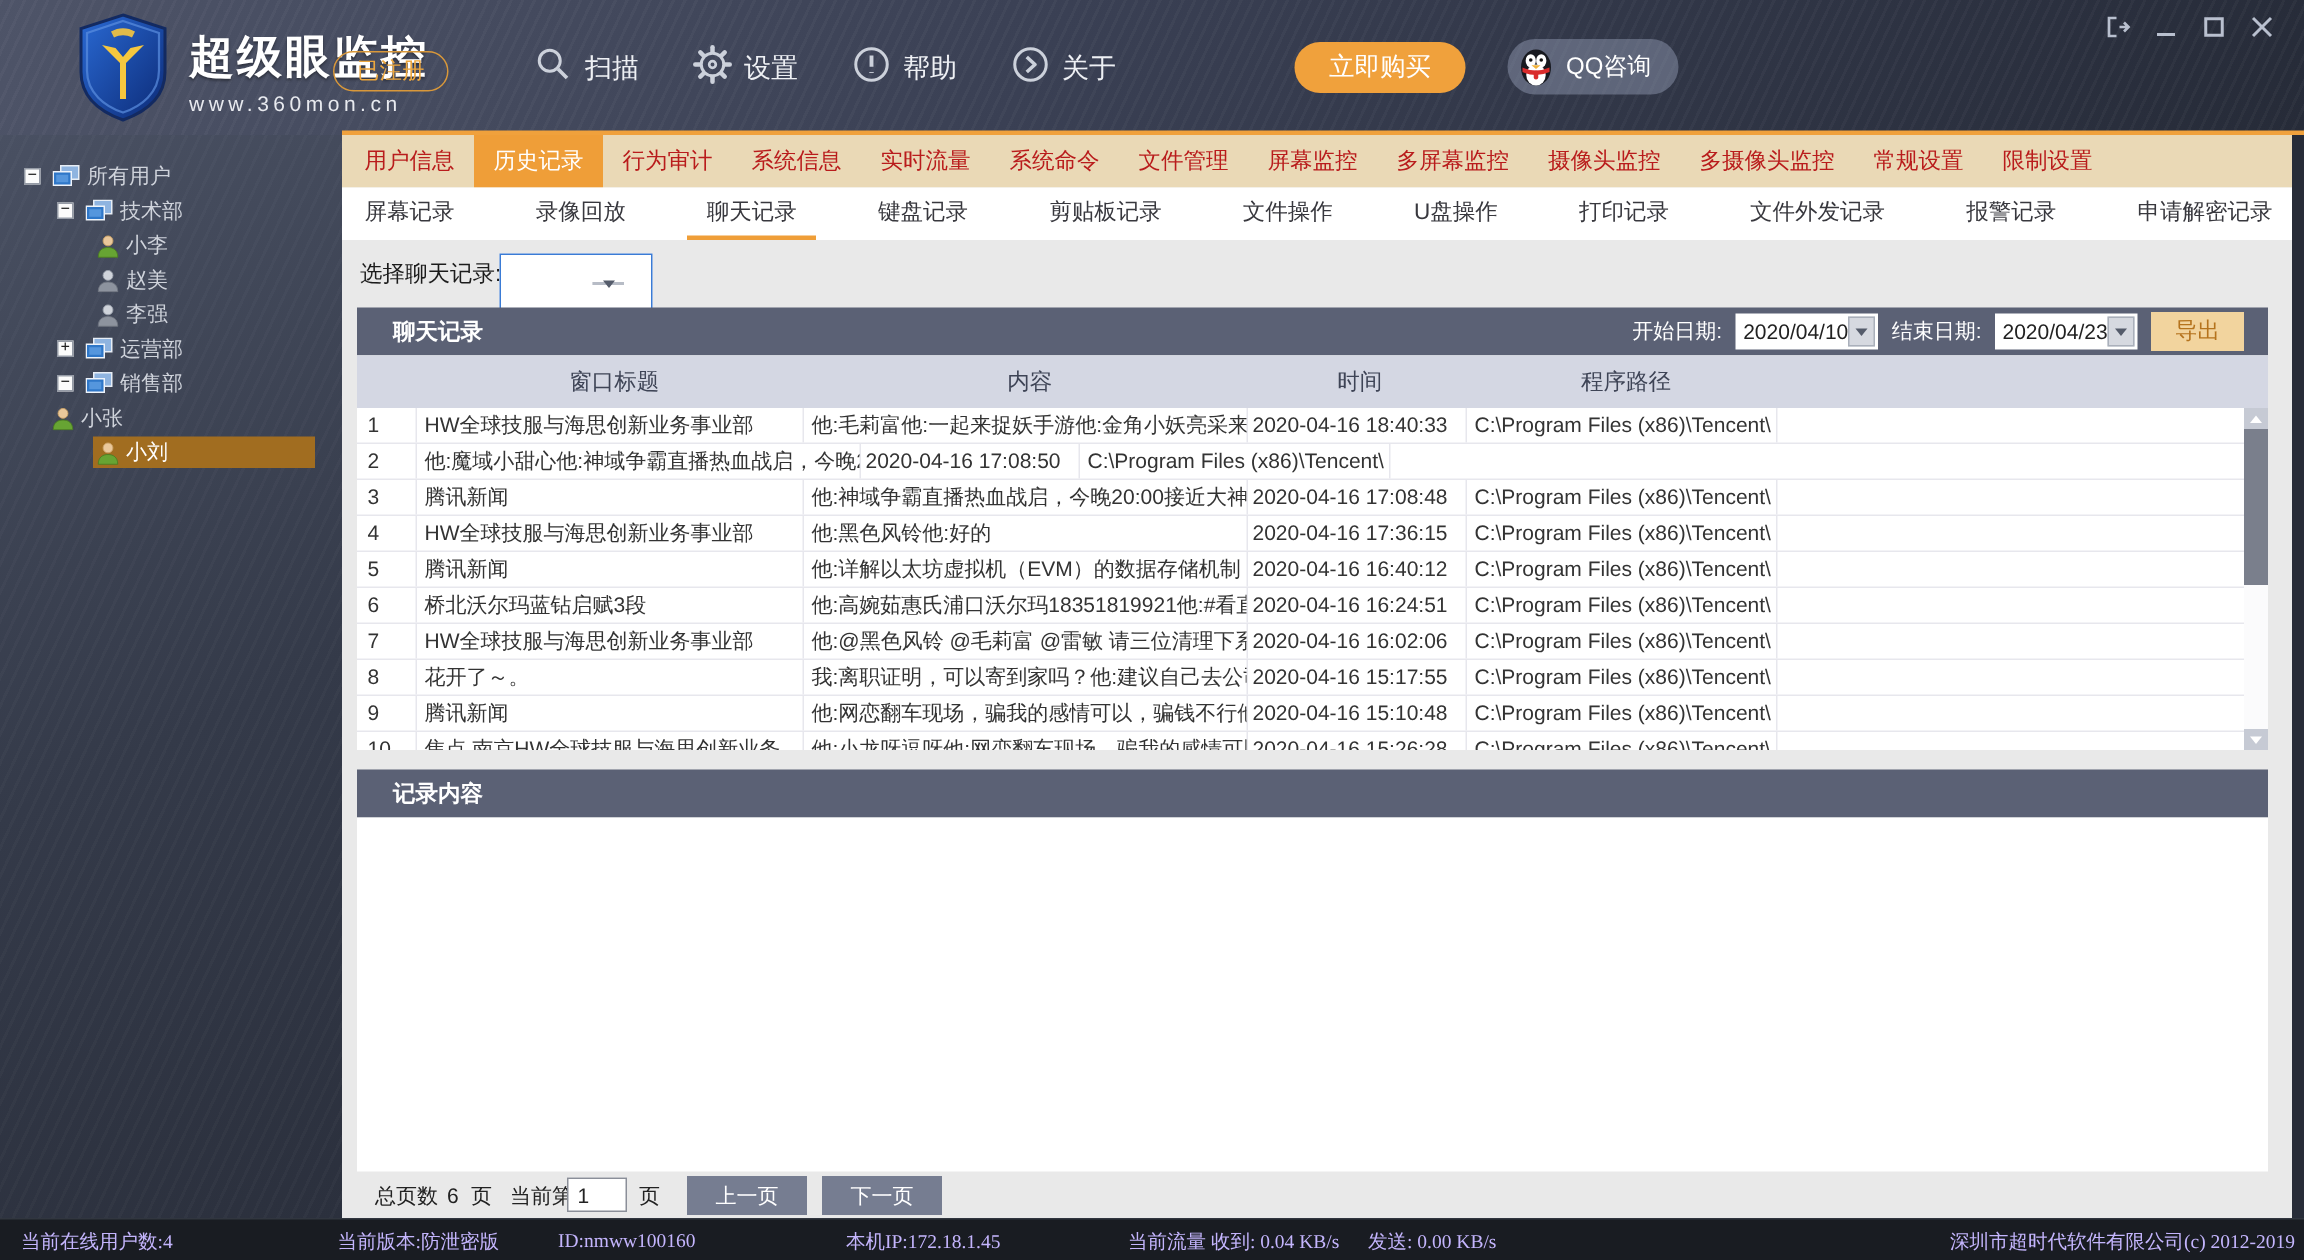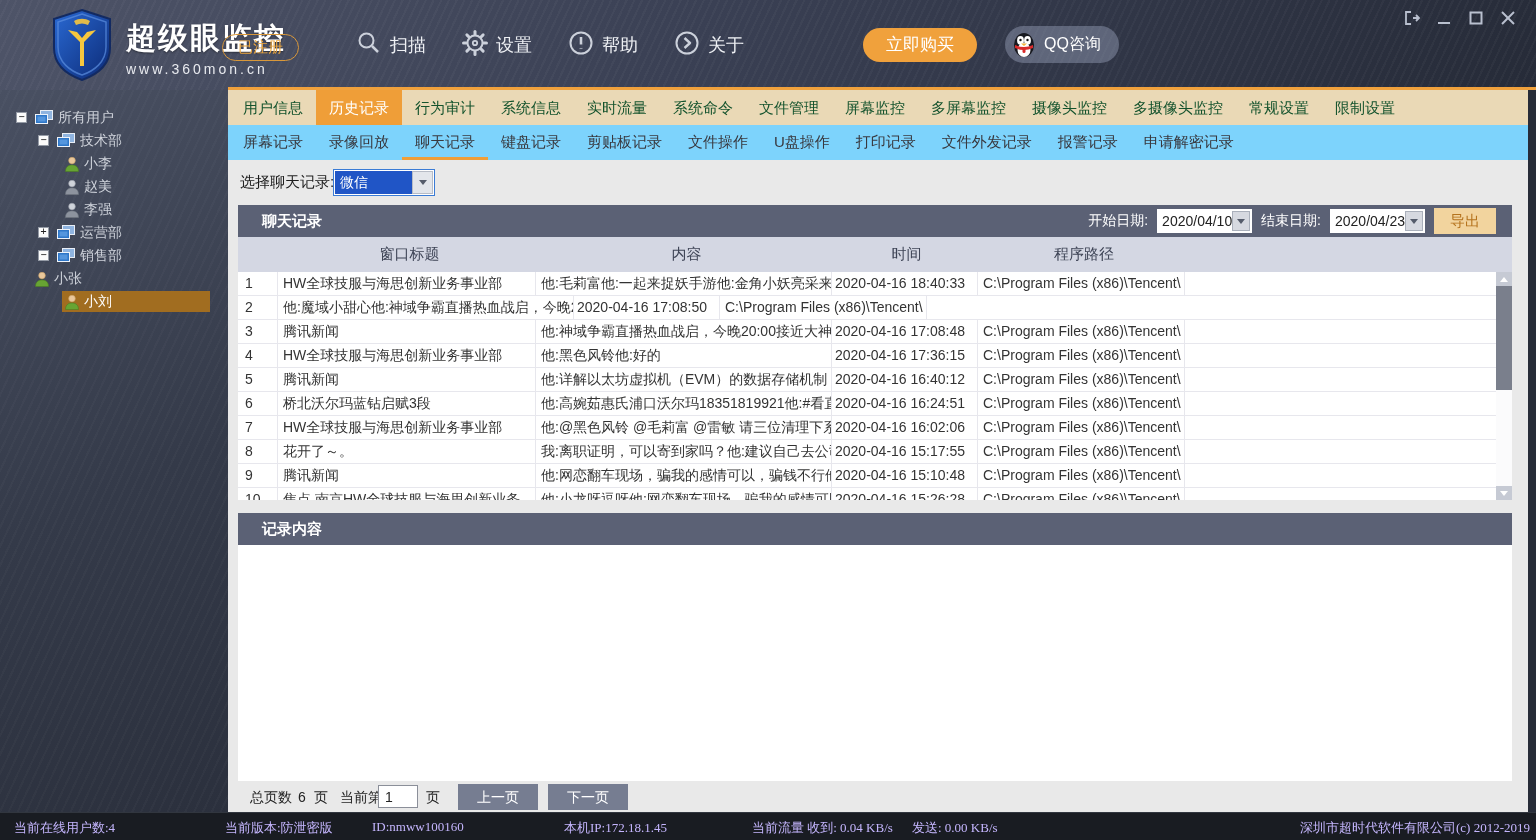--- a/index.html
+++ b/index.html
@@ -39,30 +39,30 @@
   .tree-row.selected .tree-inner { background:#a16d20; color:#fff; width:148px; }
   .expander { width:11px; height:11px; background:#fbfbfb; border:1px solid #959ba6; color:#222;
     font-size:10px; line-height:8px; text-align:center; margin-right:6px; flex:0 0 auto; font-family:"DejaVu Sans Mono",monospace; }
   .tree-icon { margin-right:4px; display:flex; flex:0 0 auto; }
 
   
   main { position:absolute; left:228px; top:90px; width:1308px; height:722px; background:#e9e9e9; }
   .right-edge { position:absolute; right:0; top:0; width:8px; height:722px; background:#272c38; }
 
   .tabrow1 { position:absolute; left:0; top:0; width:1300px; height:35px; background:#ead9b6; display:flex; padding-left:2px; }
-  .tab1 { padding:0 13px; line-height:35px; font-size:15px; color:#14532d; }
+  .tab1 { padding:0 13px; line-height:35px; font-size:15px; color:#b91c1c; }
   .tab1.sel { background:#ef9e38; color:#fff; }
-  .tabrow2 { position:absolute; left:0; top:35px; width:1300px; height:35px; background:#7dd3fc; display:flex; padding-left:2px; }
+  .tabrow2 { position:absolute; left:0; top:35px; width:1300px; height:35px; background:#ffffff; display:flex; padding-left:2px;justify-content:space-between; }
   .tab2 { padding:0 13px; line-height:33px; font-size:15px; color:#38383e; border-bottom:3px solid transparent; }
   .tab2.sel { border-bottom-color:#ef9e38; }
 
   .filterrow { position:absolute; left:0; top:70px; width:1300px; height:45px; }
   .flabel { position:absolute; left:12px; top:13px; font-size:15px; color:#1c1c1c; }
   .combo { position:absolute; left:105px; top:9px; width:102px; height:27px; border:1px solid #3a7bd5;
-    background:#fff; display:flex; padding:1px; }
+    background:#fff; display:flex; padding:18px; }
   .combo-val { flex:1; background:#2055c6; color:#fff; font-size:14px; line-height:23px; padding-left:5px; }
   .combo-btn { width:21px; background:#e3e6eb; border:1px solid #b7bcc6; display:flex; align-items:center; justify-content:center; }
   .chev { width:0; height:0; border-left:4px solid transparent; border-right:4px solid transparent; border-top:5px solid #555c6b; }
 
   .panel { position:absolute; left:10px; width:1274px; }
   .p1 { top:115px; }
   .p2 { top:423px; }
   .panel-hd { height:32px; background:#5b6175; display:flex; align-items:center; padding-left:24px; }
   .panel-title { color:#fff; font-size:15px; font-weight:bold; }
   .hd-right { margin-left:auto; display:flex; align-items:center; gap:9px; padding-right:16px; }

